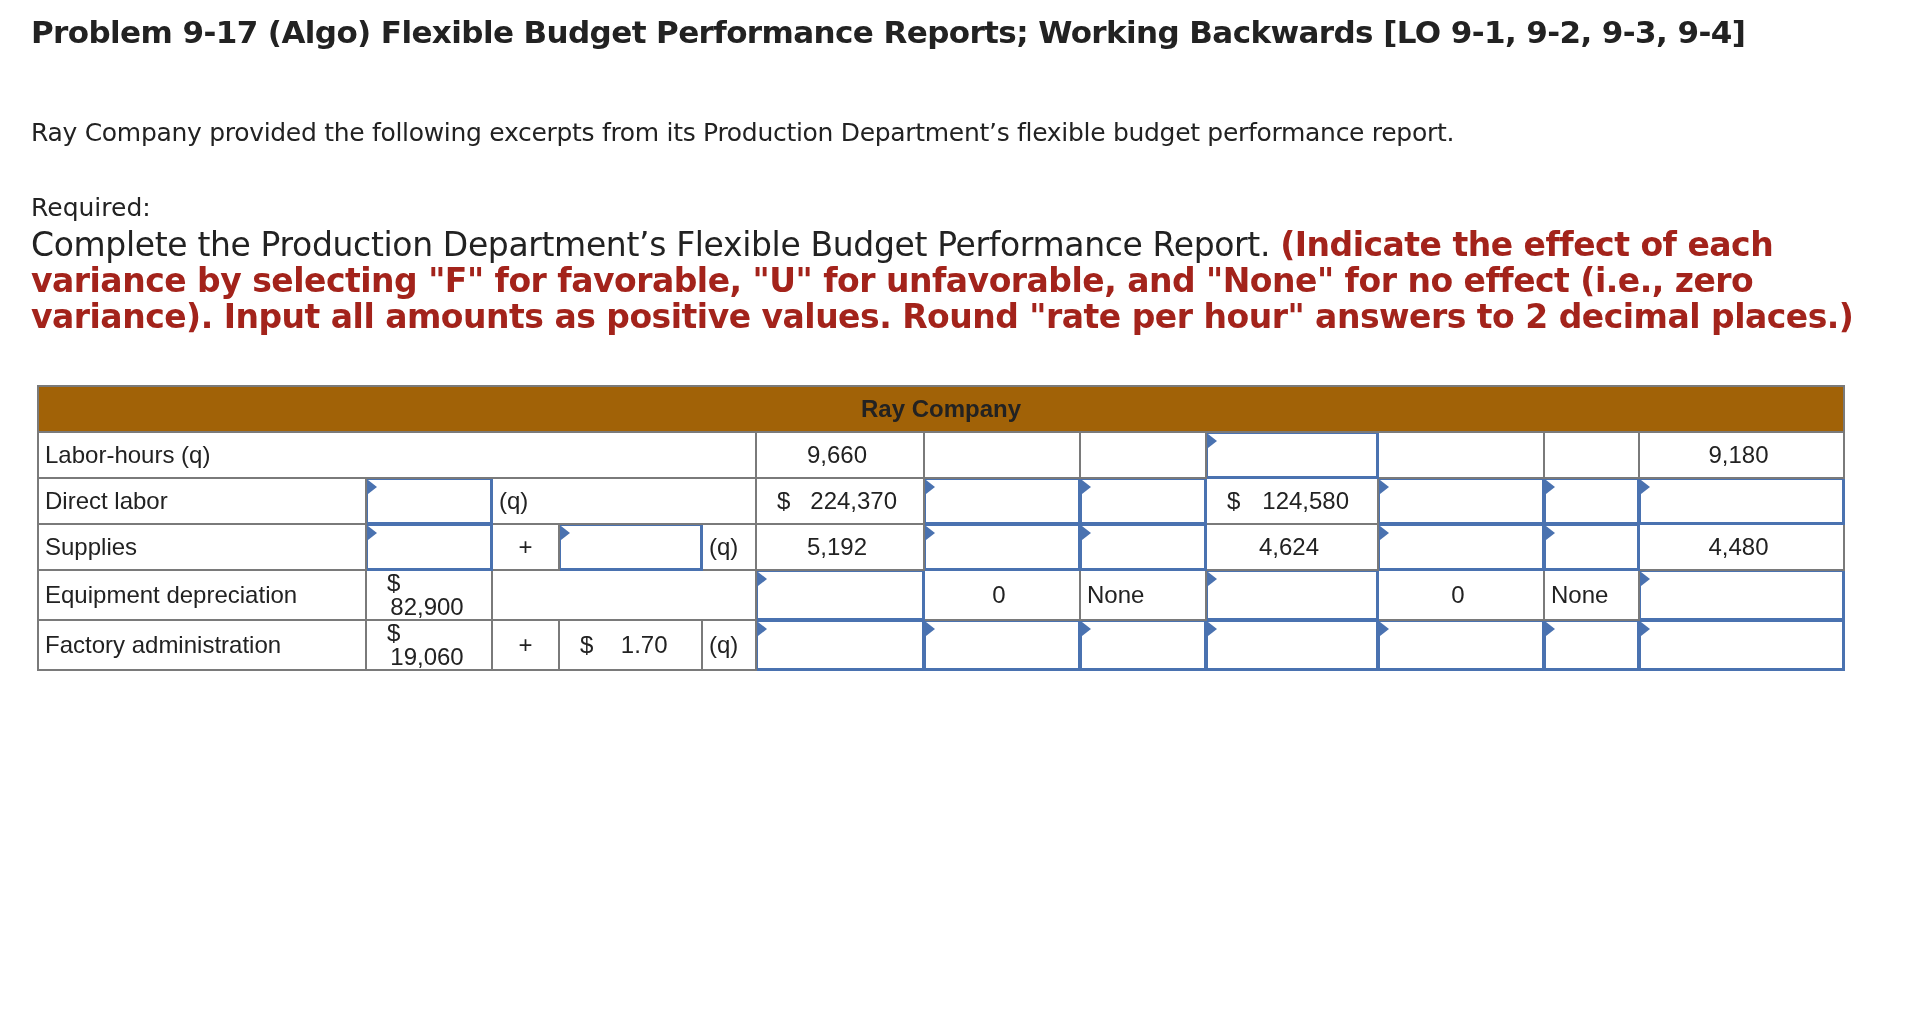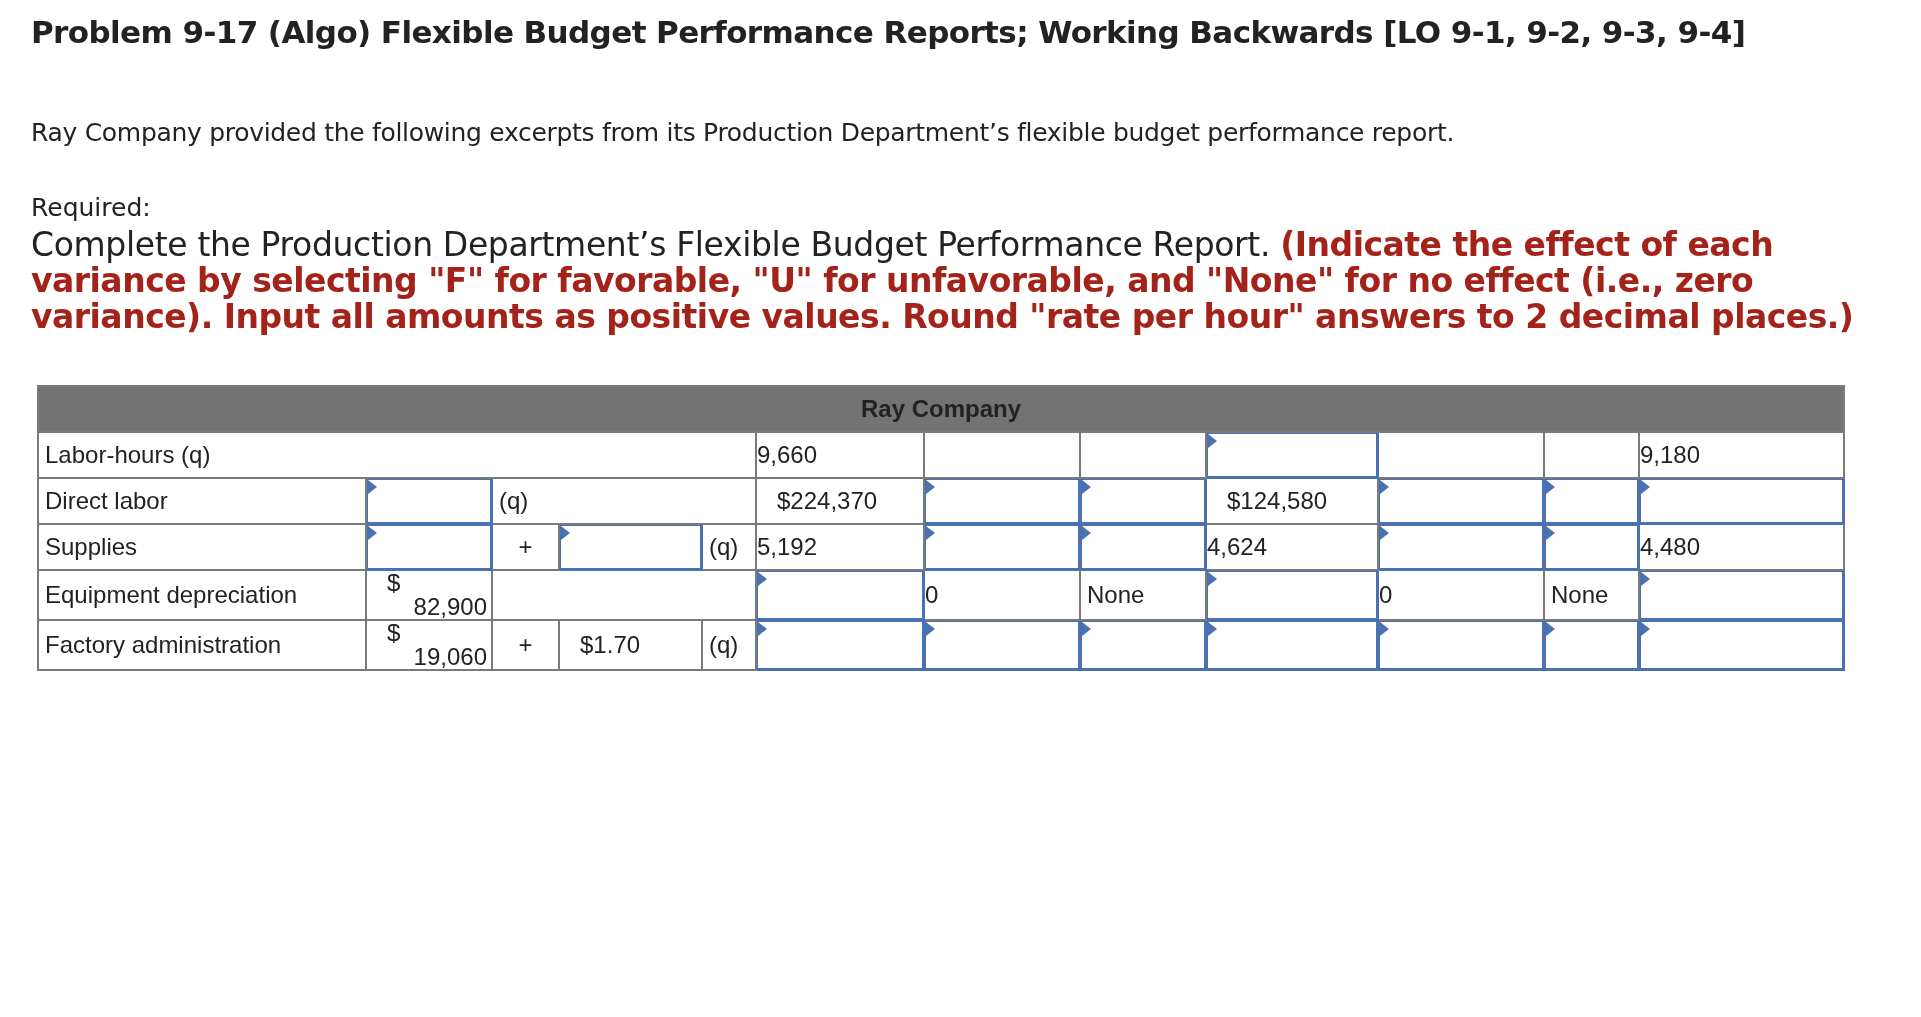--- a/index.html
+++ b/index.html
@@ -5,35 +5,35 @@
   html, body { margin:0; padding:0; background:#ffffff; }
   body { width:1921px; height:1017px; position:relative; overflow:hidden; font-family:"Liberation Sans", sans-serif; color:#1f1f1f; }
   .title { position:absolute; left:31px; top:14px; font-family:"DejaVu Sans", sans-serif; font-weight:bold; font-size:31px; letter-spacing:-0.6px; color:#222; white-space:nowrap; }
   .intro { position:absolute; left:31px; top:118px; font-family:"DejaVu Sans", sans-serif; font-size:25px; color:#222; white-space:nowrap; letter-spacing:-0.3px; }
   .req-head { position:absolute; left:31px; top:193px; font-family:"DejaVu Sans", sans-serif; font-weight:normal; font-size:25px; color:#222; }
   .req-body { position:absolute; left:31px; top:227px; width:1890px; font-family:"DejaVu Sans", sans-serif; font-size:33px; line-height:36px; color:#222; letter-spacing:-0.35px; }
   .req-body .red { color:#a3231b; font-weight:bold; letter-spacing:-0.5px; }
 
   table.report { position:absolute; left:37px; top:385px; border-collapse:collapse; table-layout:fixed; font-family:"Liberation Sans", sans-serif; font-size:24px; color:#222; }
   table.report td { border:2px solid #7a7a7a; padding:0; height:44px; white-space:nowrap; overflow:hidden; position:relative; }
-  .hdr td { background:#737373; font-weight:bold; text-align:center; }
+  .hdr td { background:#a16207; font-weight:bold; text-align:center; }
   .hdr-top td { border-left:2px solid #7a7a7a; border-right:2px solid #7a7a7a; }
   .colhdr td { height:62px; line-height:29px; }
   .lbl { padding-left:6px !important; text-align:left; }
-  .num { text-align:left; padding-right:6px !important;margin-left:44px; }
+  .num { text-align:center; padding-right:6px !important;margin-left:44px; }
   .ctr { text-align:center; }
   .fb { text-align:left; padding-left:6px !important; }
   .tall td { height:60px; }
   .inp { border:2px solid #4a72b0 !important; outline:none; box-shadow: inset 0 0 0 1px #4a72b0; background:#fff; }
   .inp::before { content:""; position:absolute; left:1px; top:1px; width:0; height:0; border-top:7px solid transparent; border-bottom:7px solid transparent; border-left:9px solid #4a72b0; }
   .inp input { width:100%; height:100%; border:none; outline:none; background:transparent; font-family:"Liberation Sans", sans-serif; font-size:24px; text-align:right; box-sizing:border-box; padding-right:6px; }
   .dollar { float:left; padding-left:20px; }
   .stack { line-height:24px; padding-top:2px; }
   .stack .s1 { display:block; text-align:left; padding-left:20px; }
-  .stack .s2 { display:block; text-align:right; padding-right:4px; }
+  .stack .s2 { display:block; text-align:center; padding-right:4px; }
 </style>
 </head>
 <body>
 
 <div class="title">Problem 9-17 (Algo) Flexible Budget Performance Reports; Working Backwards [LO 9-1, 9-2, 9-3, 9-4]</div>
 <div class="intro">Ray Company provided the following excerpts from its Production Department’s flexible budget performance report.</div>
 <div class="req-head">Required:</div>
 <div class="req-body"><span>Complete the Production Department’s Flexible Budget Performance Report. </span><span class="red">(Indicate the effect of each variance by selecting "F" for favorable, "U" for unfavorable, and "None" for no effect (i.e., zero variance). Input all amounts as positive values. Round "rate per hour" answers to 2 decimal places.)</span></div>
 
 <table class="report">

